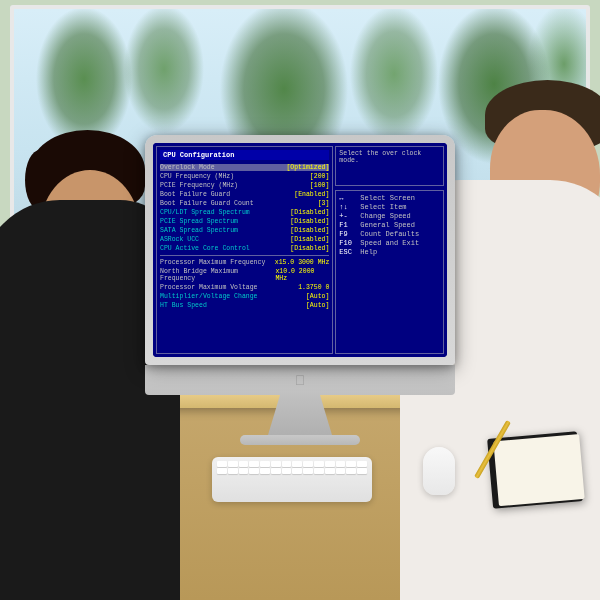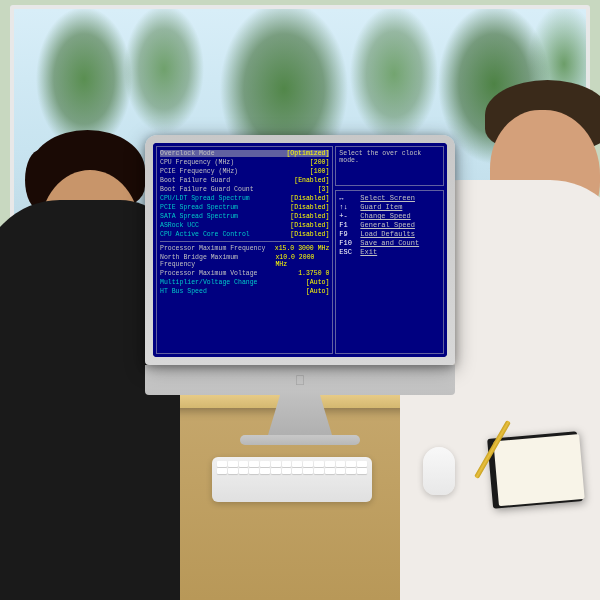--- a/index.html
+++ b/index.html
@@ -206,21 +206,20 @@
       gap: 3px;
     }
 
     .bios-help-key {
       color: #ffffff;
       min-width: 18px;
     }
 
     .bios-help-desc {
       color: #c0c0c0;
-      text-decoration: underline;
     }
 
     .bios-info-box {
       border: 1px solid #6060a0;
       padding: 3px;
       margin-bottom: 4px;
       font-size: 6.5px;
       color: #c0c0c0;
       flex: 0;
       min-height: 40px;
@@ -406,20 +405,21 @@
     <div class="person-right-body"></div>
   </div>
 
   <div class="imac-container">
     <div class="imac-screen-outer">
       <div class="imac-screen-inner">
 
         <div class="bios-screen">
 
           <div class="bios-left-panel">
+            <div class="bios-title-bar">CPU Configuration</div>
             <div class="bios-row highlighted">
               <span class="bios-row-label">Overclock Mode</span>
               <span class="bios-row-value">[Optimized]</span>
             </div>
             <div class="bios-row">
               <span class="bios-row-label">CPU Frequency (MHz)</span>
               <span class="bios-row-value">[200]</span>
             </div>
             <div class="bios-row">
               <span class="bios-row-label">PCIE Frequency (MHz)</span>
@@ -480,41 +480,41 @@
             <div class="bios-info-box">
               <span>Select the over clock mode.</span>
             </div>
             <div class="bios-help-box">
               <div class="bios-help-row">
                 <span class="bios-help-key">↔</span>
                 <span class="bios-help-desc">Select Screen</span>
               </div>
               <div class="bios-help-row">
                 <span class="bios-help-key">↑↓</span>
-                <span class="bios-help-desc">Guard Item</span>
+                <span class="bios-help-desc">Select Item</span>
               </div>
               <div class="bios-help-row">
                 <span class="bios-help-key">+-</span>
                 <span class="bios-help-desc">Change Speed</span>
               </div>
               <div class="bios-help-row">
                 <span class="bios-help-key">F1</span>
                 <span class="bios-help-desc">General Speed</span>
               </div>
               <div class="bios-help-row">
                 <span class="bios-help-key">F9</span>
-                <span class="bios-help-desc">Load Defaults</span>
+                <span class="bios-help-desc">Count Defaults</span>
               </div>
               <div class="bios-help-row">
                 <span class="bios-help-key">F10</span>
-                <span class="bios-help-desc">Save and Count</span>
+                <span class="bios-help-desc">Speed and Exit</span>
               </div>
               <div class="bios-help-row">
                 <span class="bios-help-key">ESC</span>
-                <span class="bios-help-desc">Exit</span>
+                <span class="bios-help-desc">Help</span>
               </div>
             </div>
           </div>
         </div>
       </div>
     </div>
 
     <div class="imac-chin">
       <span class="imac-apple-logo"></span>
     </div>

